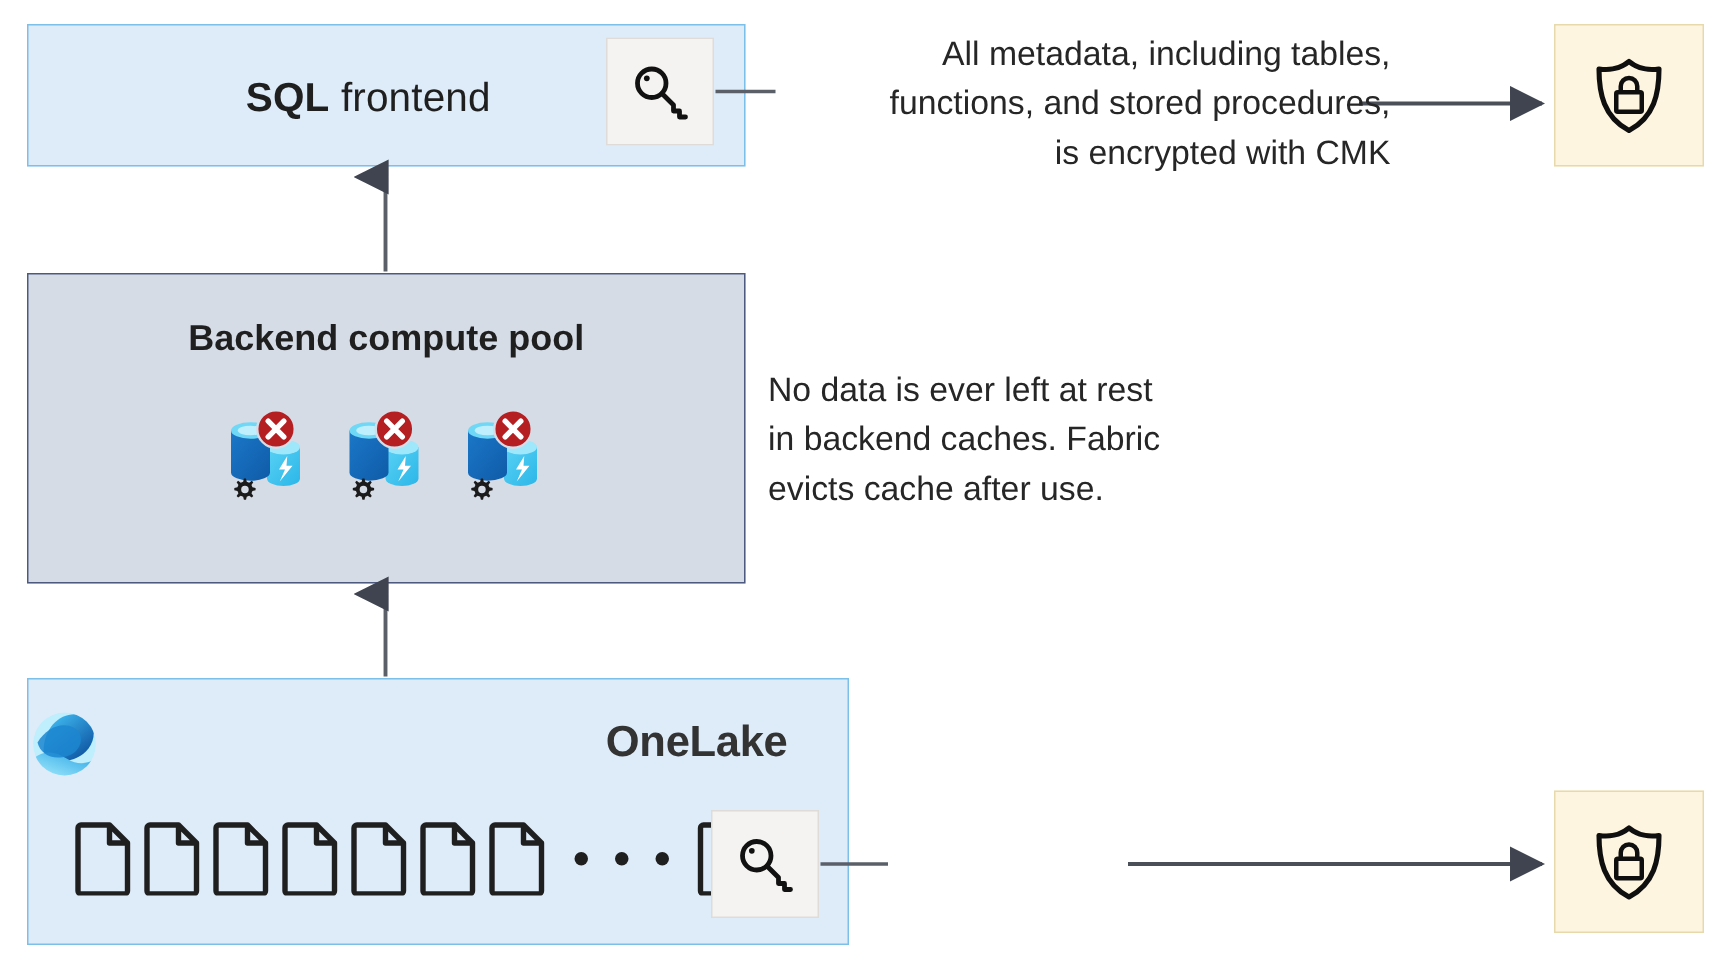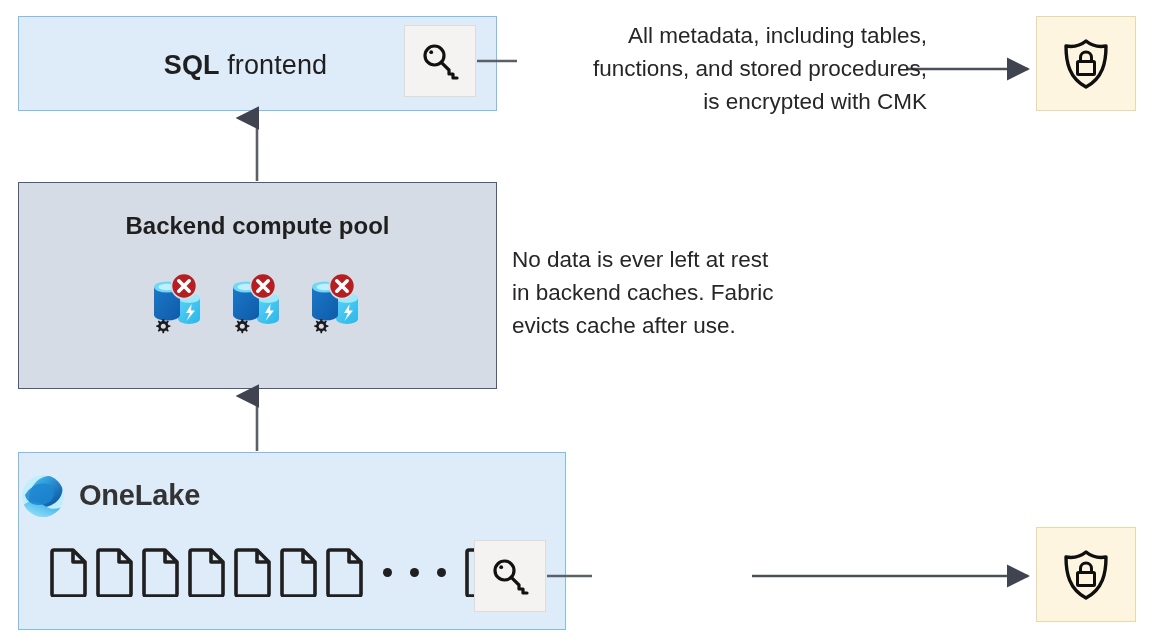--- a/index.html
+++ b/index.html
@@ -149,21 +149,21 @@
   .cache-icon { width: 70px; height: 66px; display: block; }
 
   
   .onelake-logo-row {
     position: absolute;
     left: 0;
     right: 12px;
     top: 18px;
     display: flex;
     align-items: center;
-    justify-content: flex-start;
+    justify-content: space-between;
     gap: 12px;
     padding-right: 28px;
     box-sizing: border-box;
   }
   .onelake-logo { width: 48px; height: 48px; display: block; }
   .onelake-word {
     font-size: 29px;
     font-weight: bold;
     color: #333333;
     letter-spacing: -.2px;

